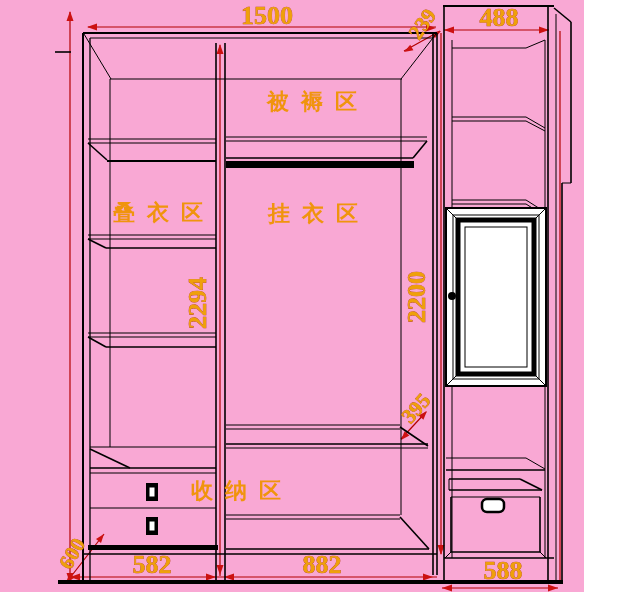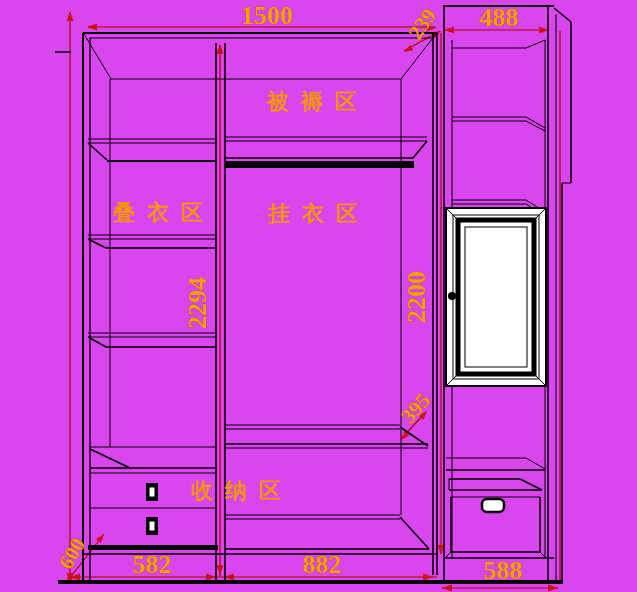--- a/index.html
+++ b/index.html
@@ -1,17 +1,17 @@
 <!DOCTYPE html>
 <html><head>
 <meta charset="utf-8">
 <style>
   html,body{margin:0;padding:0;background:#ffffff;}
   .canvas{
-    position:relative;width:637px;height:592px;background:#d946ef;overflow:hidden;
+    position:relative;width:584px;height:592px;background:#f9a8d4;overflow:hidden;
     font-family:"Liberation Sans", sans-serif;
   }
   svg{display:block;}
   .blk line, .blk path, .blk polyline{stroke:#000000;stroke-width:1.3;fill:none;}
   .blk .w2{stroke-width:2;}
   .blk .w15{stroke-width:1.6;}
   .blk .thin{stroke-width:1;}
   .dim line{stroke:#b30000;stroke-width:1.2;fill:none;}
   .dim polygon{fill:#cc1111;stroke:none;}
   .dimtext{

